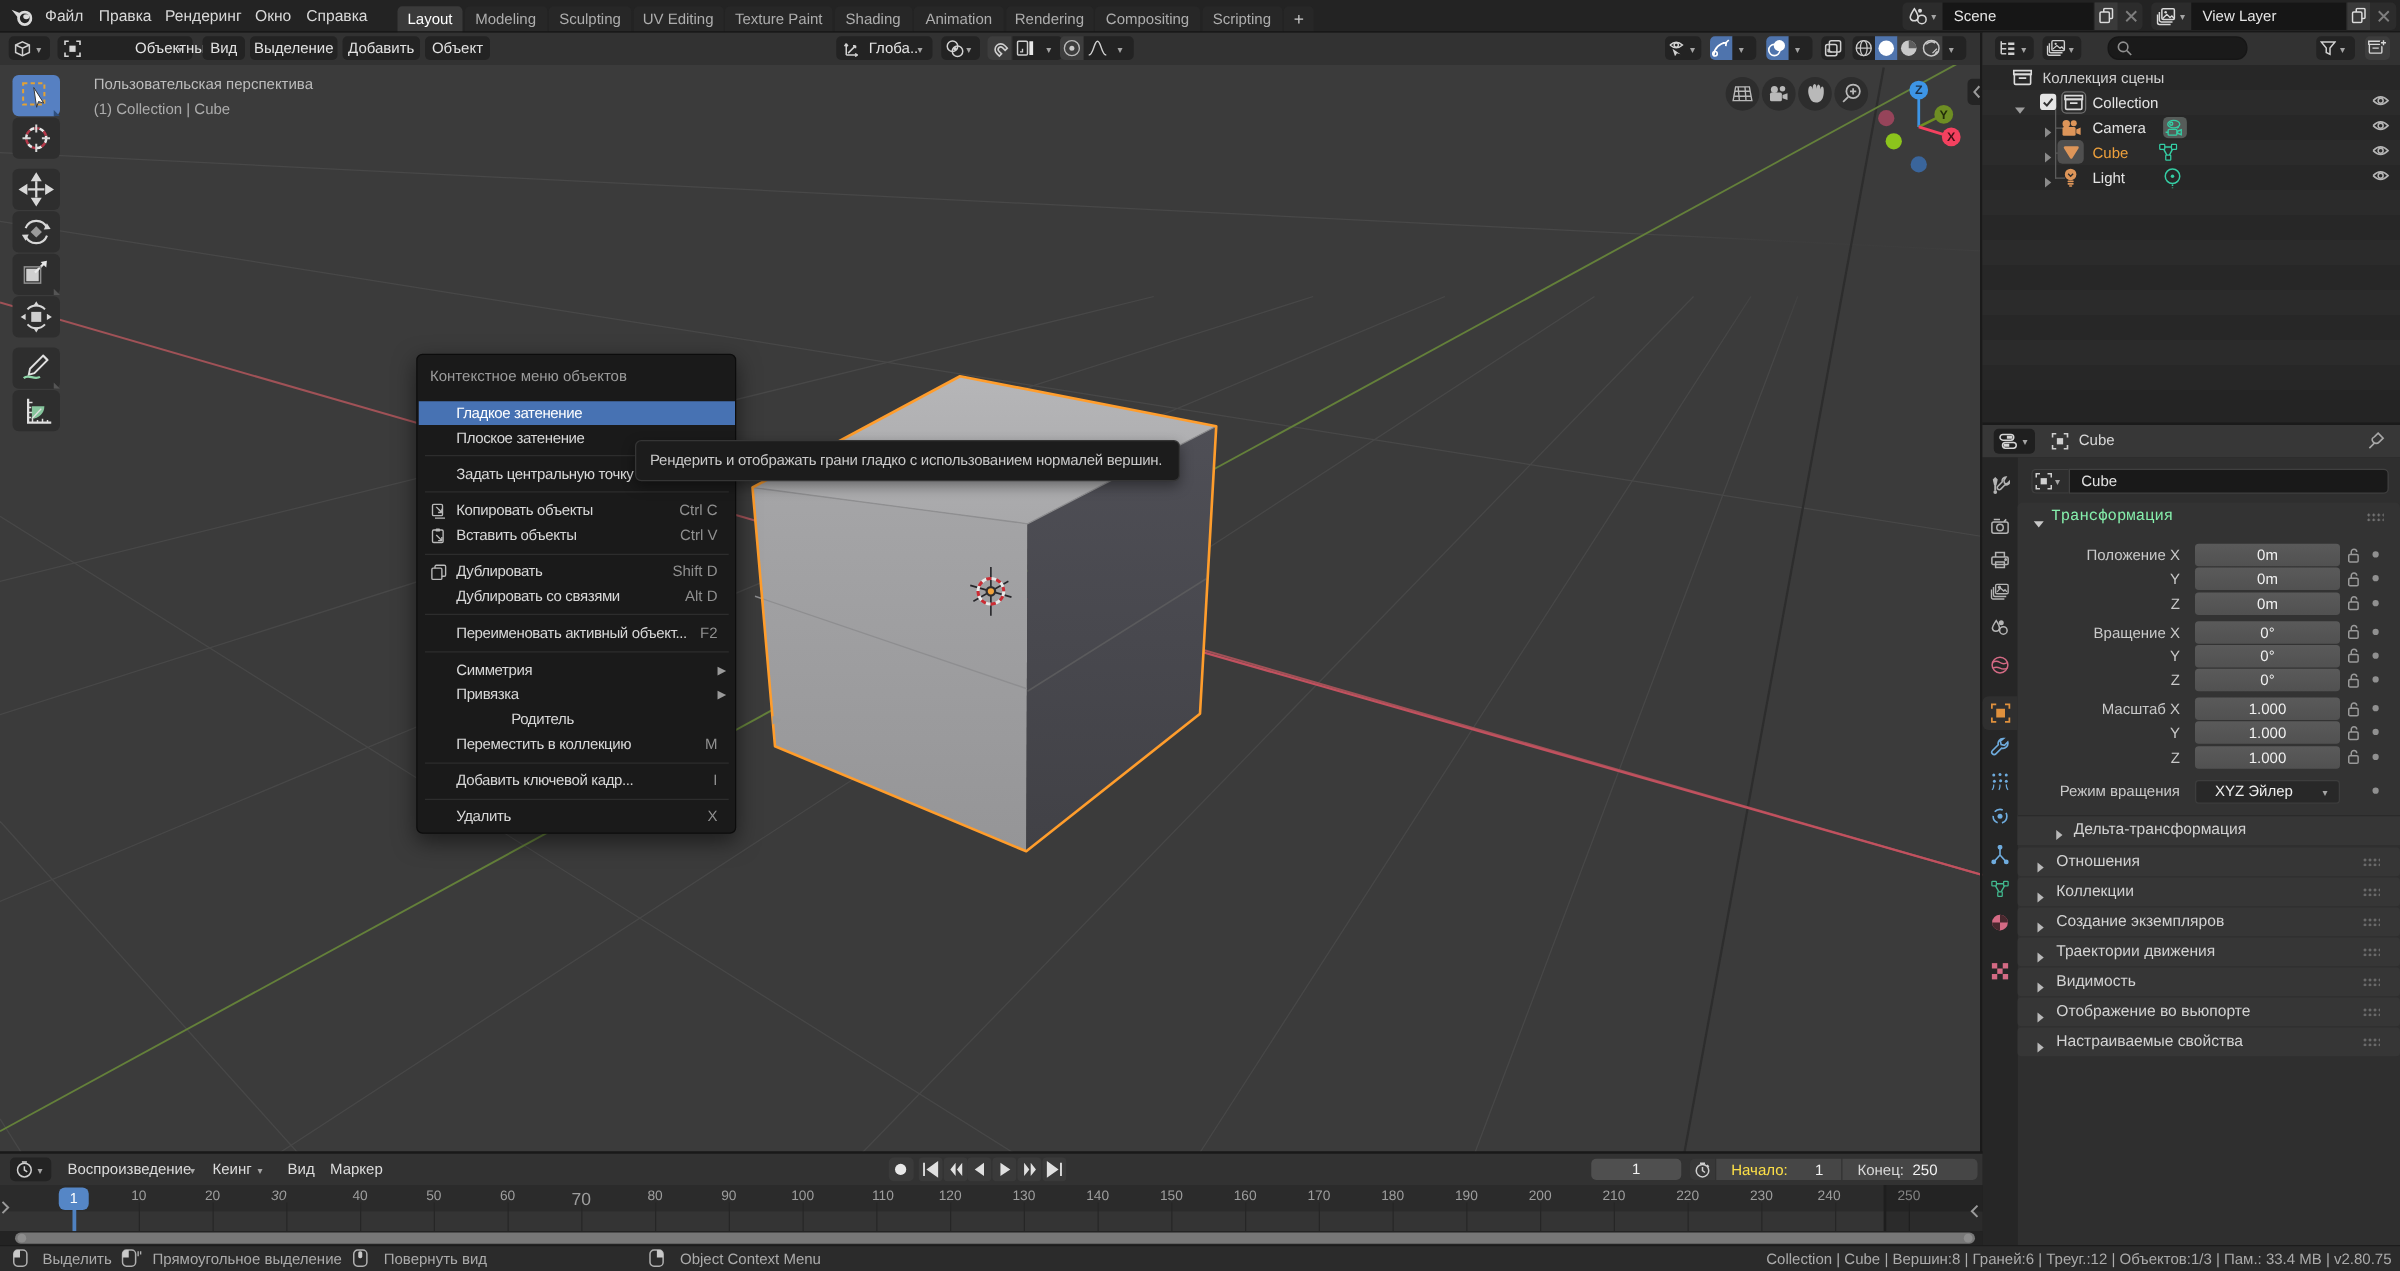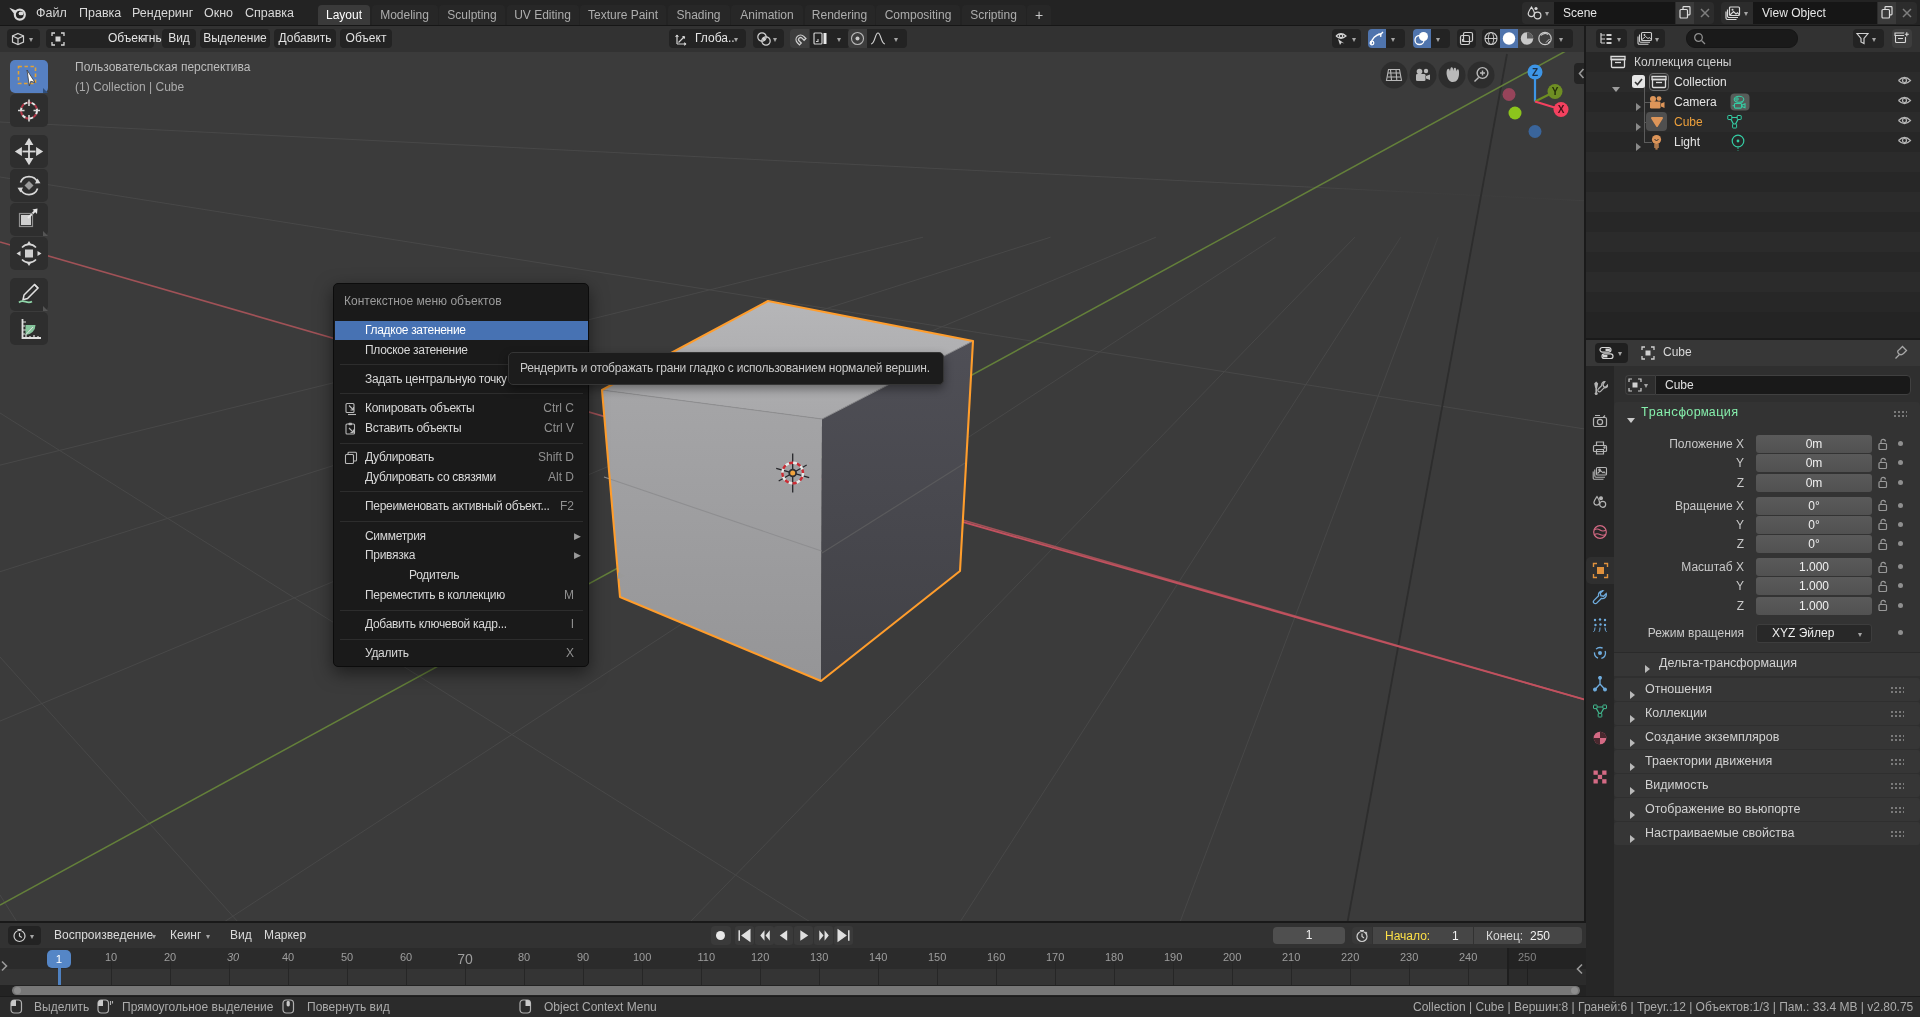--- a/index.html
+++ b/index.html
@@ -277,21 +277,21 @@
     <div class="abs" style="left:1721px;top:2px;width:196px;height:22px;background:#2c2c2c;border-radius:4px;"></div>
     <svg class="abs" style="left:1725px;top:5px" width="17" height="16" viewBox="0 0 17 16">
       <rect x="4.5" y="2" width="10" height="8.5" rx="1" fill="none" stroke="#d8d8d8" stroke-width="1.2"></rect>
       <circle cx="7.5" cy="4.8" r="1" fill="#d8d8d8"></circle>
       <path d="M5 10 L8.5 6.5 L11 9 L12.5 7.8 L14.5 10" fill="none" stroke="#d8d8d8" stroke-width="1.1"></path>
       <path d="M2.5 4.5 V11 a1.5 1.5 0 0 0 1.5 1.5 H13" fill="none" stroke="#d8d8d8" stroke-width="1.2"></path>
       <path d="M1 6.5 V13 a1.5 1.5 0 0 0 1.5 1.5 H11.5" fill="none" stroke="#d8d8d8" stroke-width="1.2"></path>
     </svg>
     <div class="txt cdown" style="left:1744px;top:9px;">▾</div>
     <div class="abs" style="left:1753px;top:2px;width:124px;height:22px;background:#161616;"></div>
-    <div class="txt" style="left:1762px;top:6px;font-size:12px;color:#e6e6e6;">View Object</div>
+    <div class="txt" style="left:1762px;top:6px;font-size:12px;color:#e6e6e6;">View Layer</div>
     <div class="abs" style="left:1878px;top:2px;width:18px;height:22px;background:#3a3a3a;"></div>
     <svg class="abs" style="left:1881px;top:6px" width="13" height="13" viewBox="0 0 13 13">
       <rect x="1" y="3.5" width="7.5" height="8.5" rx="1" fill="none" stroke="#dcdcdc" stroke-width="1.2"></rect>
       <path d="M4 3.5 V1.5 a0.8 0.8 0 0 1 .8 -.8 H10.2 a0.8 0.8 0 0 1 .8 .8 V8 a0.8 0.8 0 0 1 -.8 .8 H8.5" fill="none" stroke="#dcdcdc" stroke-width="1.2"></path>
     </svg>
     <svg class="abs" style="left:1901px;top:7px" width="12" height="12" viewBox="0 0 12 12">
         <path d="M2 2 L10 10 M10 2 L2 10" stroke="#7e7e7e" stroke-width="1.5"></path>
       </svg>
   </div>
 
@@ -953,42 +953,42 @@
     <div class="abs" style="left:1114.1px;top:962px;width:1px;height:23px;background:#262626;"></div>
     <div class="abs" style="left:1173.1px;top:962px;width:1px;height:23px;background:#262626;"></div>
     <div class="abs" style="left:1232.1px;top:962px;width:1px;height:23px;background:#262626;"></div>
     <div class="abs" style="left:1291.1px;top:962px;width:1px;height:23px;background:#262626;"></div>
     <div class="abs" style="left:1350.1px;top:962px;width:1px;height:23px;background:#262626;"></div>
     <div class="abs" style="left:1409.1px;top:962px;width:1px;height:23px;background:#262626;"></div>
     <div class="abs" style="left:1468.1px;top:962px;width:1px;height:23px;background:#262626;"></div>
     <div class="abs" style="left:1527.1px;top:962px;width:1px;height:23px;background:#262626;"></div>
     <div class="txt" style="left:97.1px;top:951px;width:28px;text-align:center;font-size:11px;color:#9e9e9e;">10</div>
     <div class="txt" style="left:156.1px;top:951px;width:28px;text-align:center;font-size:11px;color:#9e9e9e;">20</div>
-    <div class="txt" style="left:219px;top:951px;width:28px;text-align:center;font-size:11px;color:#9e9e9e;font-style:italic;">30</div>
+    <div class="txt" style="left:209px;top:951px;width:28px;text-align:center;font-size:11px;color:#9e9e9e;font-style:italic;">30</div>
     <div class="txt" style="left:274.1px;top:951px;width:28px;text-align:center;font-size:11px;color:#9e9e9e;">40</div>
     <div class="txt" style="left:333.1px;top:951px;width:28px;text-align:center;font-size:11px;color:#9e9e9e;">50</div>
     <div class="txt" style="left:392.1px;top:951px;width:28px;text-align:center;font-size:11px;color:#9e9e9e;">60</div>
     <div class="txt" style="left:451.1px;top:951px;width:28px;text-align:center;font-size:14px;color:#9e9e9e;">70</div>
     <div class="txt" style="left:510.1px;top:951px;width:28px;text-align:center;font-size:11px;color:#9e9e9e;">80</div>
     <div class="txt" style="left:569.1px;top:951px;width:28px;text-align:center;font-size:11px;color:#9e9e9e;">90</div>
     <div class="txt" style="left:628.1px;top:951px;width:28px;text-align:center;font-size:11px;color:#9e9e9e;">100</div>
     <div class="txt" style="left:687.1px;top:951px;width:28px;text-align:right;font-size:11px;color:#9e9e9e;">110</div>
     <div class="txt" style="left:746.1px;top:951px;width:28px;text-align:center;font-size:11px;color:#9e9e9e;">120</div>
     <div class="txt" style="left:805.1px;top:951px;width:28px;text-align:center;font-size:11px;color:#9e9e9e;">130</div>
     <div class="txt" style="left:864.1px;top:951px;width:28px;text-align:center;font-size:11px;color:#9e9e9e;">140</div>
     <div class="txt" style="left:923.1px;top:951px;width:28px;text-align:center;font-size:11px;color:#9e9e9e;">150</div>
     <div class="txt" style="left:982.1px;top:951px;width:28px;text-align:center;font-size:11px;color:#9e9e9e;">160</div>
     <div class="txt" style="left:1041.1px;top:951px;width:28px;text-align:center;font-size:11px;color:#9e9e9e;">170</div>
     <div class="txt" style="left:1100.1px;top:951px;width:28px;text-align:center;font-size:11px;color:#9e9e9e;">180</div>
     <div class="txt" style="left:1159.1px;top:951px;width:28px;text-align:center;font-size:11px;color:#9e9e9e;">190</div>
     <div class="txt" style="left:1218.1px;top:951px;width:28px;text-align:center;font-size:11px;color:#9e9e9e;">200</div>
     <div class="txt" style="left:1277.1px;top:951px;width:28px;text-align:center;font-size:11px;color:#9e9e9e;">210</div>
     <div class="txt" style="left:1336.1px;top:951px;width:28px;text-align:center;font-size:11px;color:#9e9e9e;">220</div>
     <div class="txt" style="left:1395.1px;top:951px;width:28px;text-align:center;font-size:11px;color:#9e9e9e;">230</div>
-    <div class="txt" style="left:1454.1px;top:951px;width:28px;text-align:center;font-size:11px;color:#9e9e9e;">240</div>
+    <div class="txt" style="left:1454.1px;top:951px;width:28px;font-size:11px;color:#9e9e9e;">240</div>
     <div class="txt" style="left:1513.1px;top:951px;width:28px;text-align:center;font-size:11px;color:#9e9e9e;">250</div>
     <div class="abs" style="left:1507px;top:948px;width:79px;height:37px;background:rgba(0,0,0,0.17);"></div>
     <div class="abs" style="left:1507px;top:948px;width:2px;height:37px;background:#1e1e1e;"></div>
     <svg class="abs" style="left:0px;top:960px" width="9" height="12" viewBox="0 0 9 12">
         <path d="M2 1.5 L6.5 6 L2 10.5" fill="none" stroke="#9a9a9a" stroke-width="1.6"></path>
       </svg>
     <svg class="abs" style="left:1575px;top:963px" width="9" height="12" viewBox="0 0 9 12">
         <path d="M7 1.5 L2.5 6 L7 10.5" fill="none" stroke="#9a9a9a" stroke-width="1.6"></path>
       </svg>
     <div class="abs" style="left:47px;top:950px;width:24px;height:18px;background:#5586c6;border-radius:5px;color:#fff;font-size:11.5px;text-align:center;line-height:18px;">1</div>

